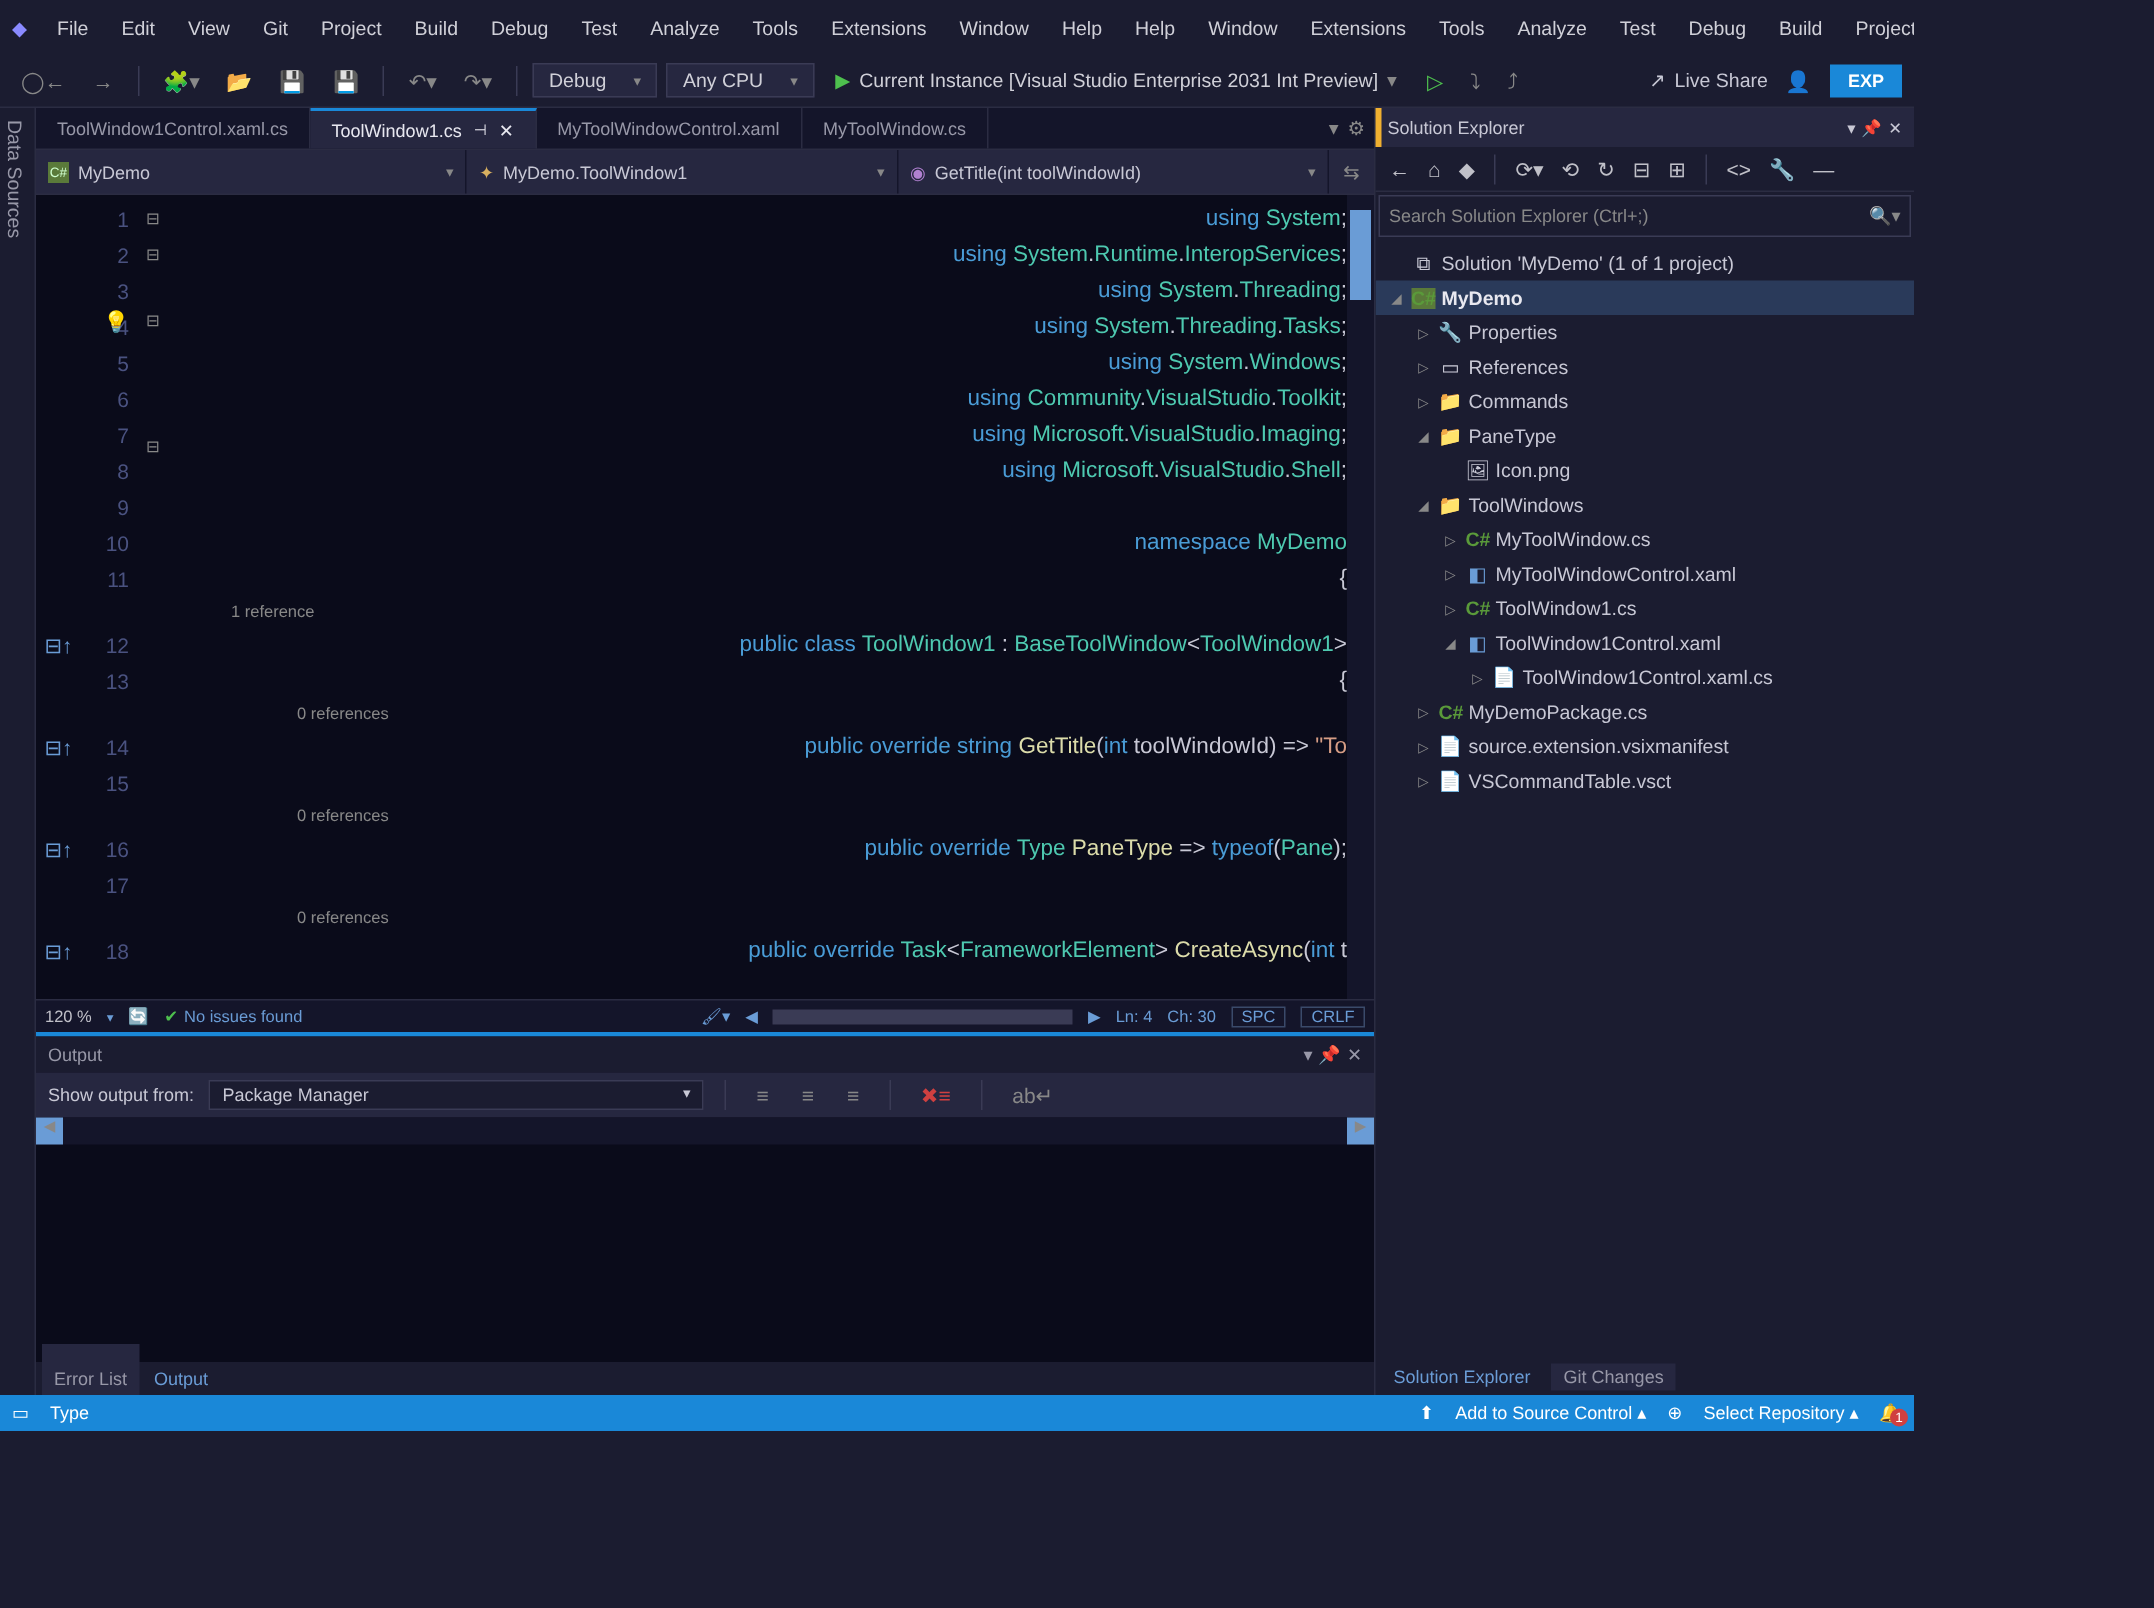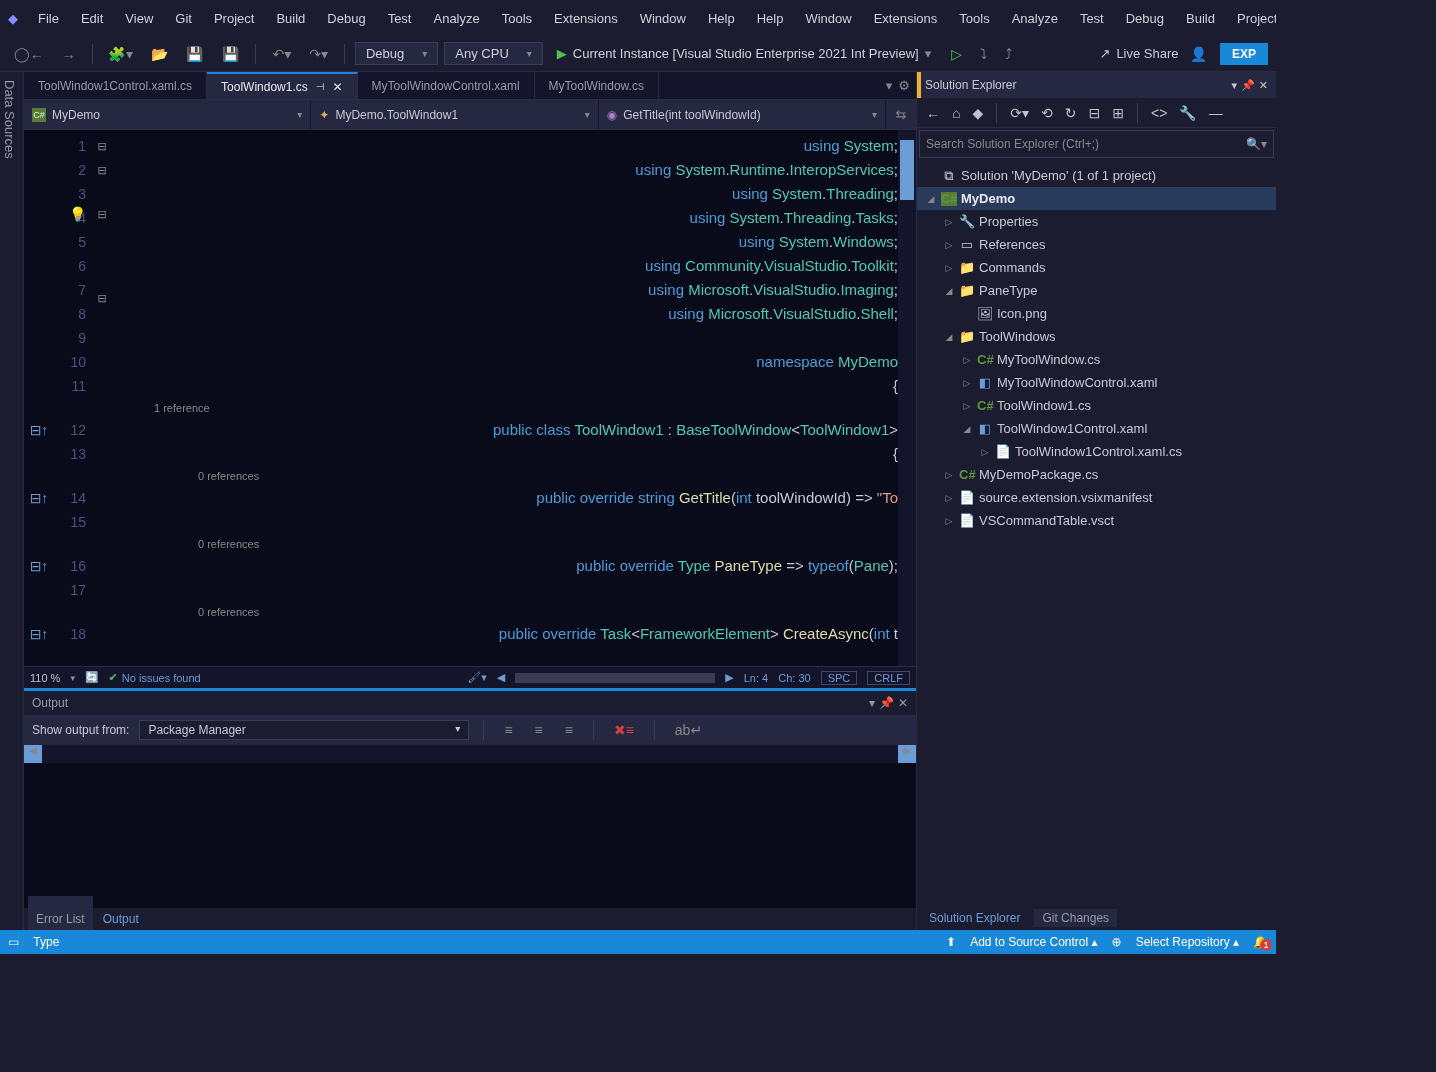--- a/index.html
+++ b/index.html
@@ -148,21 +148,21 @@
   <span class="tb-btn">↷▾</span>
   <span class="tb-sep"></span>
   <div class="tb-dropdown">
       <span>Debug</span>
       <span class="chev">▾</span>
     </div>
   <div class="tb-dropdown">
       <span>Any CPU</span>
       <span class="chev">▾</span>
     </div>
-  <div class="play-btn">▶<span class="txt">Current Instance [Visual Studio Enterprise 2021 Int Preview]</span><span class="chev" style="color:#888">▾</span></div>
+  <div class="play-btn">▶<span class="txt">Current Instance [Visual Studio Enterprise 2031 Int Preview]</span><span class="chev" style="color:#888">▾</span></div>
   <span class="tb-btn" style="color:#4ec04e">▷</span>
   <span class="tb-btn">⤵</span>
   <span class="tb-btn">⤴</span>
   <div class="liveshare">
     <span>↗</span>
     <span>Live Share</span>
     <span class="tb-btn">👤</span>
     <div class="exp-badge">EXP</div>
   </div>
 </div>
@@ -286,21 +286,21 @@
           <div>⊟</div>
         </div>
       <div class="code-content" id="code-host"><div class="code-line"><span class="kw">using</span> <span class="cls">System</span><span class="punc">;</span></div><div class="code-line"><span class="kw">using</span> <span class="cls">System</span><span class="punc">.</span><span class="cls">Runtime</span><span class="punc">.</span><span class="cls">InteropServices</span><span class="punc">;</span></div><div class="code-line"><span class="kw">using</span> <span class="cls">System</span><span class="punc">.</span><span class="cls">Threading</span><span class="punc">;</span></div><div class="code-line"><span class="kw">using</span> <span class="cls">System</span><span class="punc">.</span><span class="cls">Threading</span><span class="punc">.</span><span class="cls">Tasks</span><span class="punc">;</span></div><div class="code-line"><span class="kw">using</span> <span class="cls">System</span><span class="punc">.</span><span class="cls">Windows</span><span class="punc">;</span></div><div class="code-line"><span class="kw">using</span> <span class="cls">Community</span><span class="punc">.</span><span class="cls">VisualStudio</span><span class="punc">.</span><span class="cls">Toolkit</span><span class="punc">;</span></div><div class="code-line"><span class="kw">using</span> <span class="cls">Microsoft</span><span class="punc">.</span><span class="cls">VisualStudio</span><span class="punc">.</span><span class="cls">Imaging</span><span class="punc">;</span></div><div class="code-line"><span class="kw">using</span> <span class="cls">Microsoft</span><span class="punc">.</span><span class="cls">VisualStudio</span><span class="punc">.</span><span class="cls">Shell</span><span class="punc">;</span></div><div class="code-line">&nbsp;</div><div class="code-line"><span class="kw">namespace</span> <span class="cls">MyDemo</span></div><div class="code-line"><span class="punc">{</span></div><div class="ref-line" style="padding-left: 44px;">1 reference</div><div class="code-line">    <span class="kw">public</span> <span class="kw">class</span> <span class="cls">ToolWindow1</span> <span class="punc">:</span> <span class="cls">BaseToolWindow</span><span class="punc">&lt;</span><span class="cls">ToolWindow1</span><span class="punc">&gt;</span></div><div class="code-line">    <span class="punc">{</span></div><div class="ref-line" style="padding-left: 88px;">0 references</div><div class="code-line">        <span class="kw">public</span> <span class="kw">override</span> <span class="kw">string</span> <span class="fn">GetTitle</span><span class="punc">(</span><span class="kw">int</span> <span class="ns">toolWindowId</span><span class="punc">)</span> <span class="punc">=&gt;</span> <span class="str">"To</span></div><div class="code-line">&nbsp;</div><div class="ref-line" style="padding-left: 88px;">0 references</div><div class="code-line">        <span class="kw">public</span> <span class="kw">override</span> <span class="cls">Type</span> <span class="fn">PaneType</span> <span class="punc">=&gt;</span> <span class="kw">typeof</span><span class="punc">(</span><span class="cls">Pane</span><span class="punc">);</span></div><div class="code-line">&nbsp;</div><div class="ref-line" style="padding-left: 88px;">0 references</div><div class="code-line">        <span class="kw">public</span> <span class="kw">override</span> <span class="cls">Task</span><span class="punc">&lt;</span><span class="cls">FrameworkElement</span><span class="punc">&gt;</span> <span class="fn">CreateAsync</span><span class="punc">(</span><span class="kw">int</span> <span class="ns">t</span></div></div>
       <span class="lightbulb">💡</span>
       <div class="vscroll">
           <div class="thumb" style="top:10px;height:60px;background:#6a9cd6"></div>
         </div>
     </div>
 
     <div class="editor-status">
-      <span class="zoom">110 %</span>
+      <span class="zoom">120 %</span>
         <span style="font-size:9px">▾</span>
       <span>🔄</span>
       <span class="issues">
           <span class="check">✔</span>
           <span>No issues found</span>
         </span>
       <span style="flex:1"></span>
       <span>🖌▾</span>
       <span>◀</span>
       <span style="width:200px;height:10px;background:#3a3b55;display:inline-block"></span>

